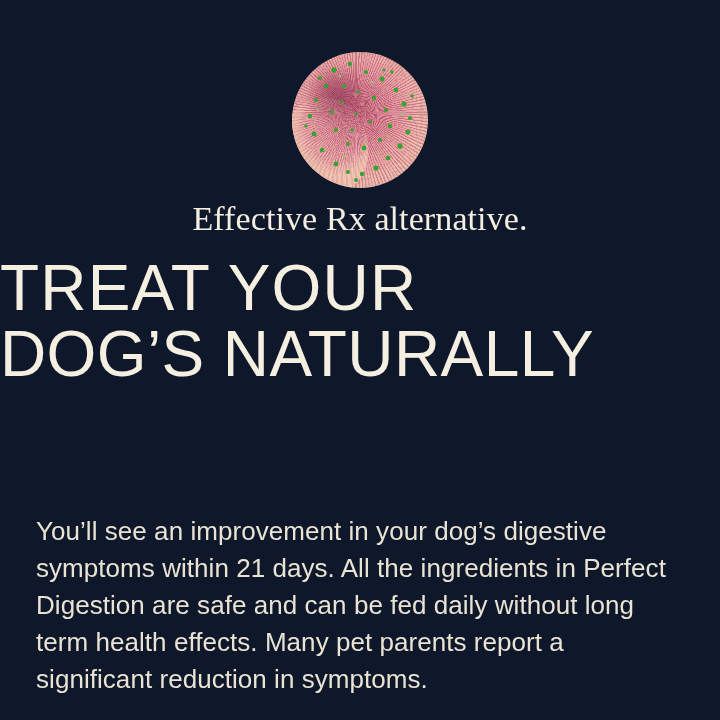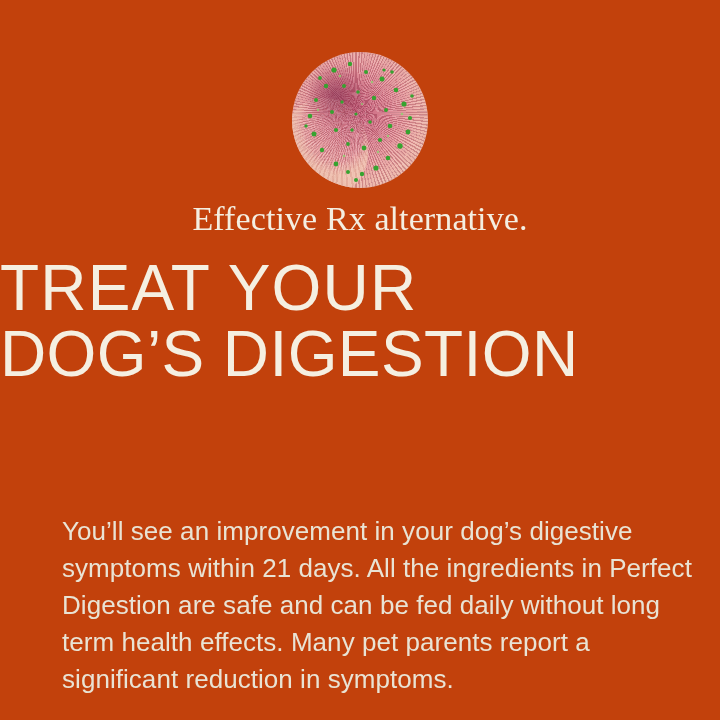--- a/index.html
+++ b/index.html
@@ -12,21 +12,21 @@
     overflow: hidden;
     background: #6c9a7c;
     font-family: "Liberation Sans", sans-serif;
     -webkit-font-smoothing: antialiased;
   }
 
   .ad-card {
     position: relative;
     width: 720px;
     height: 720px;
-    background: #c2410c;
+    background: #0f172a;
     box-sizing: border-box;
     padding-left: 48px;
   }
 
   
   .hero-image-wrap {
     position: absolute;
     left: 292px;
     top: 52px;
     width: 136px;
@@ -167,21 +167,21 @@
     white-space: nowrap;
   }
   .headline .hl-line.line-2 {
     letter-spacing: 0.4px;
     font-size: 64px;
   }
 
   .body-copy {
     position: absolute;
     top: 487px;
-    left: 62px;
+    left: 36px;
     width: 630px;
     color: #e9e3d4;
     font-family: "Liberation Sans", sans-serif;
     font-weight: 300;
     font-size: 26px;
     line-height: 37px;
     letter-spacing: 0.05px;
     text-align: left;
   }
 </style>
@@ -253,19 +253,19 @@
       <div class="hero-shade"></div>
     </div>
   </div>
 
   <div class="content">
 
     <div class="tagline">Effective Rx alternative.</div>
 
     <div class="headline">
       <span class="hl-line line-1">TREAT YOUR</span>
-      <span class="hl-line line-2">DOG’S DIGESTION</span>
+      <span class="hl-line line-2">DOG’S NATURALLY</span>
     </div>
 
     <p class="body-copy">You’ll see an improvement in your dog’s digestive symptoms within 21 days. All the ingredients in Perfect Digestion are safe and can be fed daily without long term health effects. Many pet parents report a significant reduction in symptoms.</p>
 
   </div>
 </div>
 
 </body></html>

